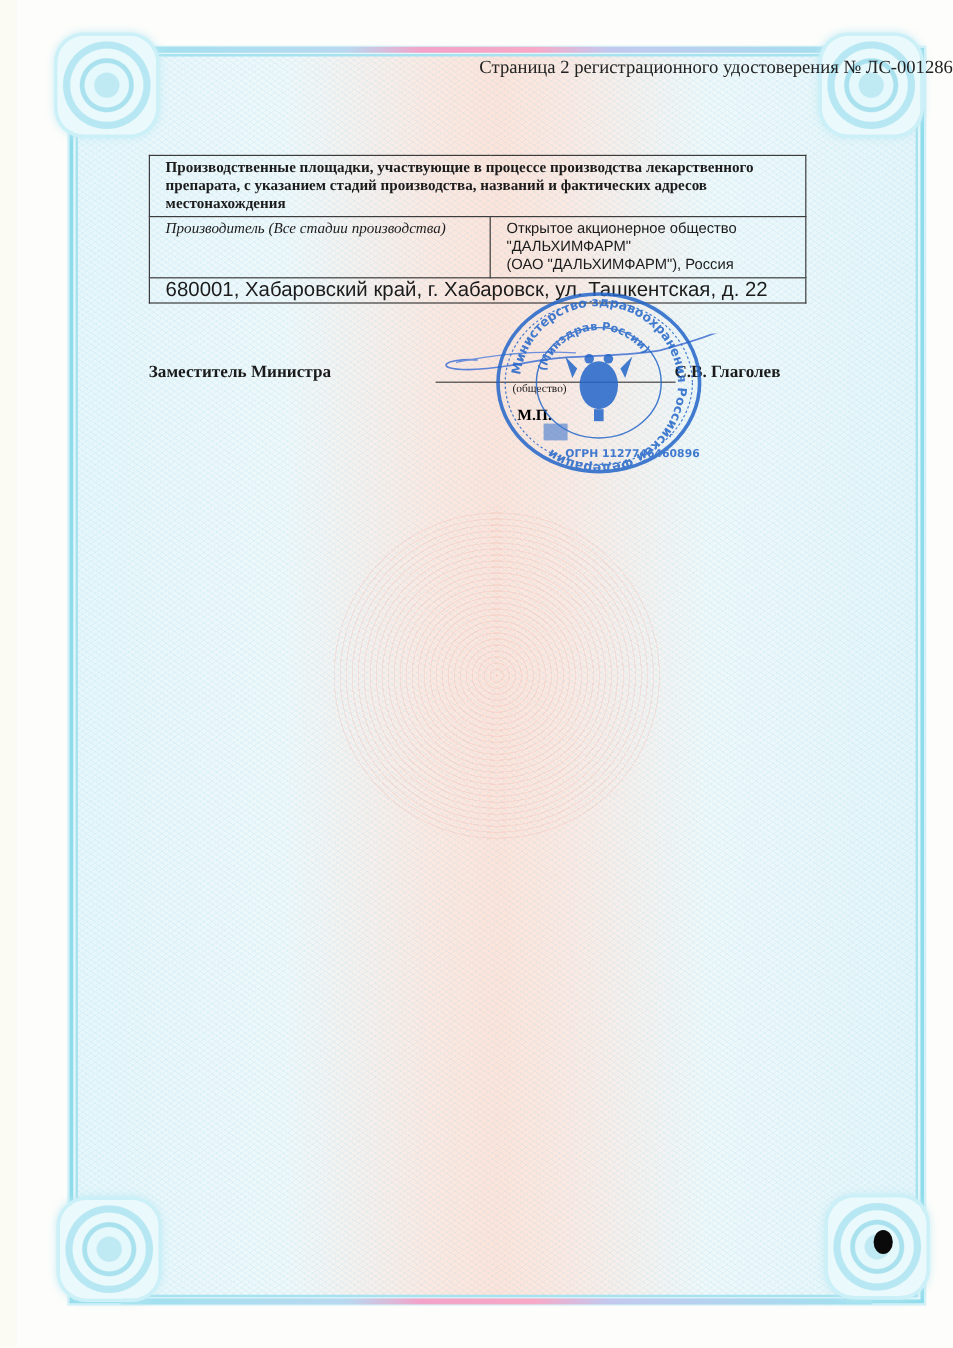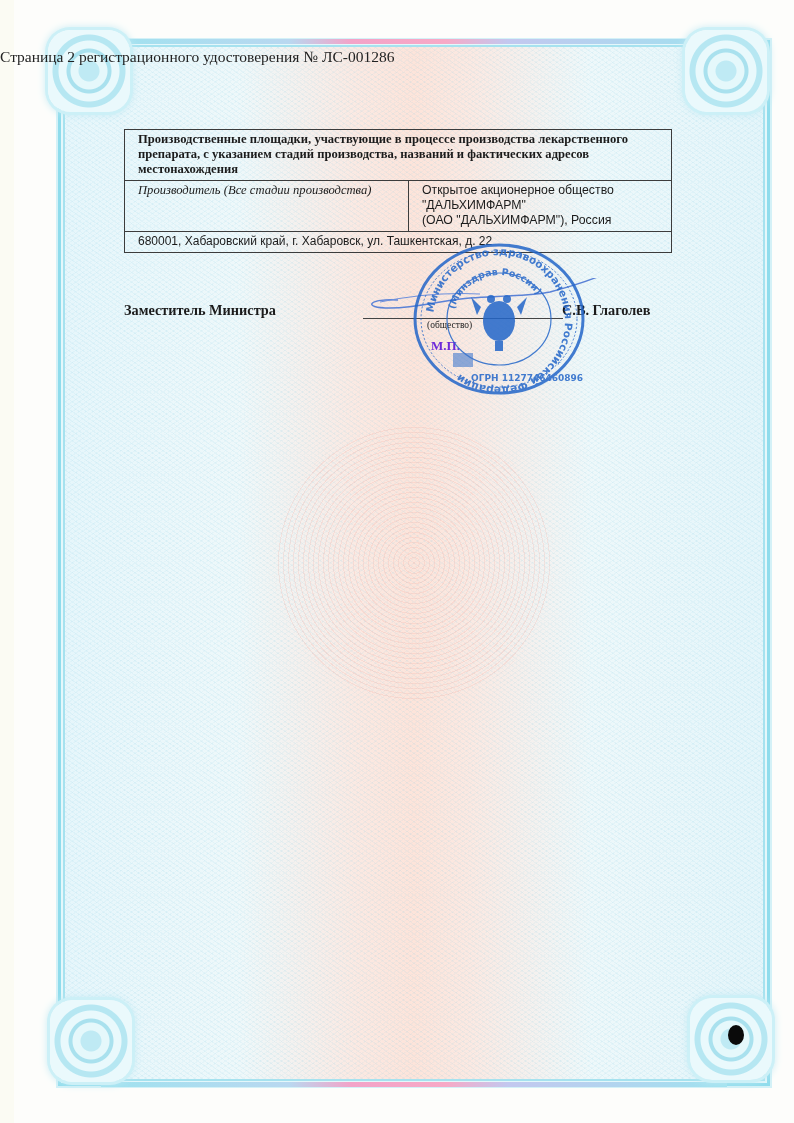--- a/index.html
+++ b/index.html
@@ -44,52 +44,52 @@
     .corner.tl { left: 48px; top: 30px; }
     .corner.tr { left: 685px; top: 30px; }
     .corner.bl { left: 50px; top: 1000px; }
     .corner.br { left: 690px; top: 998px; }
     .punch-hole {
       position: absolute; left: 728px; top: 1025px; width: 16px; height: 20px;
       border-radius: 50%; background: #0a0a0a;
     }
 
     .page-header {
-      position: absolute; left: 0; width: 794px; top: 48px; text-align: left;
+      position: absolute; left: 0; width: 794px; top: 48px; text-align: right;
       font-size: 15.5px; color: #222;
     }
 
     table.sites {
       position: absolute; left: 124px; top: 129px; width: 548px;
       border-collapse: collapse; font-size: 12.6px; line-height: 15px;
     }
     table.sites td {
       border: 1px solid #3c3c3c; padding: 2px 3px 3px 13px; vertical-align: top;
     }
     .sites .head { font-weight: bold; }
     .sites .role { font-style: italic; width: 267px; }
     .sites .company { font-family: Liberation Sans, sans-serif; font-size: 12.3px; }
-    .sites .addr { font-family: "Liberation Sans", "DejaVu Sans", sans-serif; font-size: 12px; }
+    .sites .addr { font-family: "Liberation Sans", "DejaVu Sans", sans-serif; font-size: 17px; }
     .line { display: block; }
 
     .sign-row {
       position: absolute; left: 124px; top: 302px; width: 548px; height: 60px;
       font-weight: bold; font-size: 14.3px;
     }
     .sign-title { position: absolute; left: 0; top: 0; }
     .sign-line {
       position: absolute; left: 239px; top: 16px; width: 200px; height: 0;
       border-top: 1px solid #444;
     }
     .sign-name { position: absolute; left: 438px; top: 0; }
     .sign-caption {
       position: absolute; left: 303px; top: 18px; font-weight: normal; font-size: 9.5px;
     }
     .seal-label {
-      position: absolute; left: 307px; top: 36px; font-weight: bold; font-size: 13px; color: #6d28d9;
+      position: absolute; left: 307px; top: 36px; font-weight: bold; font-size: 13px; color: #000000;
     }
 
     .signature {
       position: absolute; left: 350px; top: 278px; width: 260px; height: 40px;
     }
     .stamp {
       position: absolute; left: 411px; top: 241px; width: 175px; height: 155px;
     }
     .stamp-text {
       font-family: "DejaVu Sans", sans-serif; font-weight: bold; fill: #2366c9;

